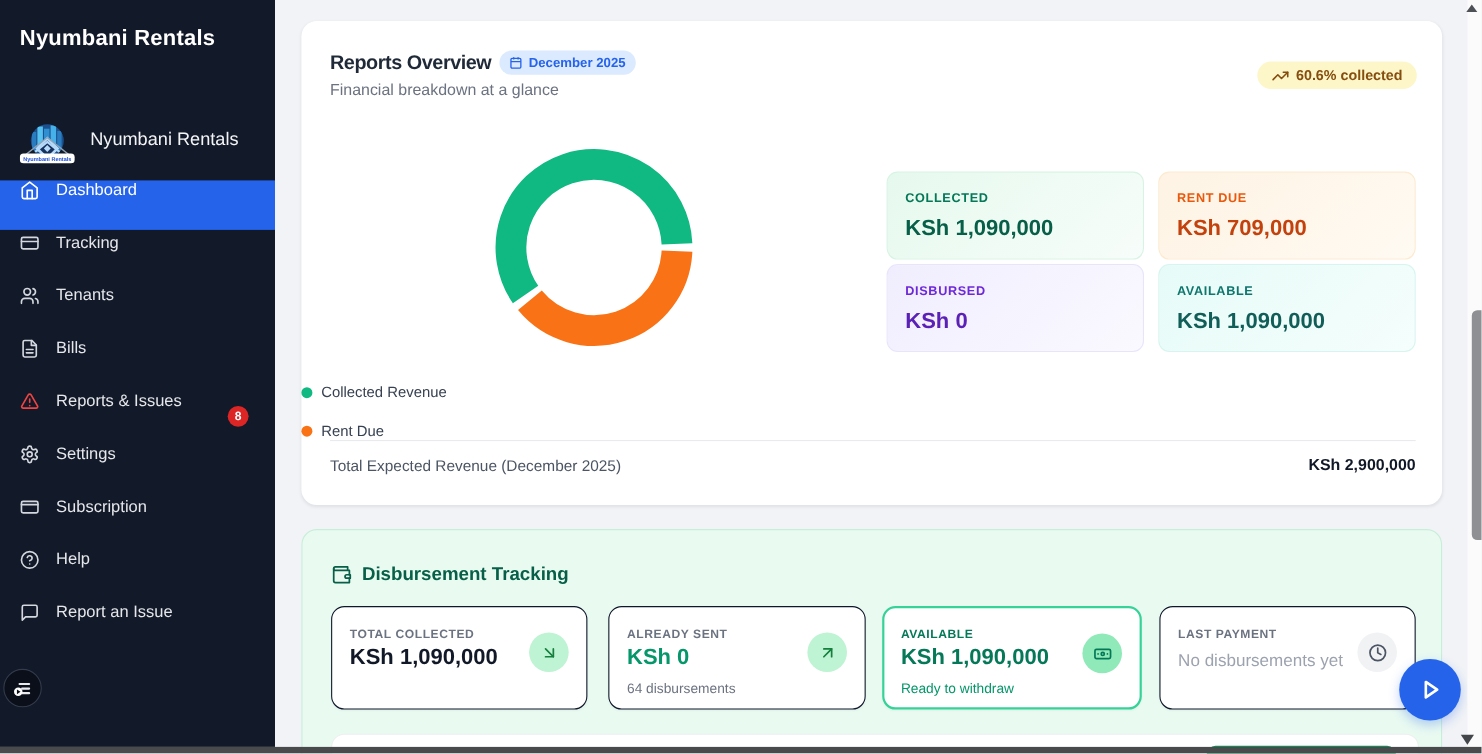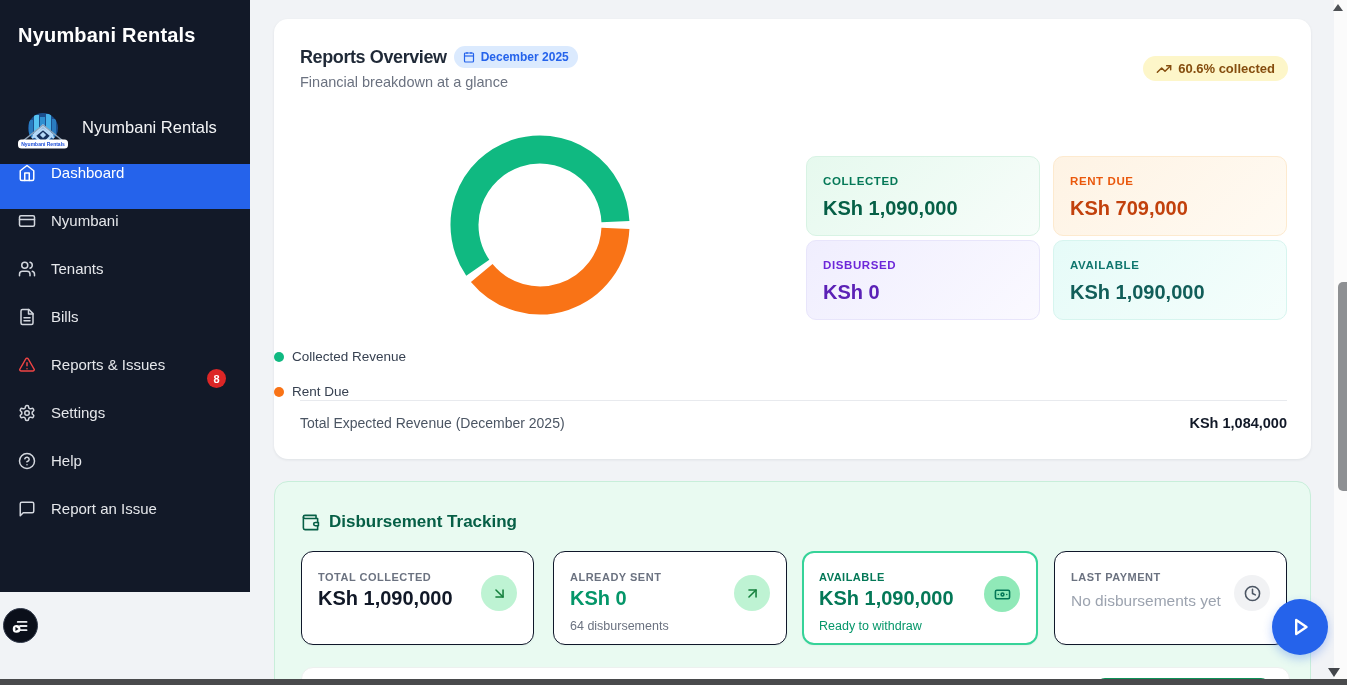--- a/index.html
+++ b/index.html
@@ -1,20 +1,20 @@
 <!DOCTYPE html>
 <html><head>
 <meta charset="utf-8">
 <style>
   * { margin:0; padding:0; box-sizing:border-box; }
   html,body { width:1347px; height:685px; overflow:hidden; }
   body { font-family:"Liberation Sans", sans-serif; background:#f1f3f6; position:relative; }
 
   
-  #sidebar { position:absolute; left:0; top:0; width:250px; height:592px; background:#121928; }
+  #sidebar { position:absolute; left:0; top:0; width:250px; height:679px; background:#121928; }
   #sb-title { position:absolute; left:18px; top:24px; color:#fff; font-size:20px; font-weight:bold; letter-spacing:.2px; }
   #logo-row { position:absolute; left:18px; top:112px; display:flex; align-items:center; }
   #logo-row .lname { color:#f3f4f6; font-size:16.5px; margin-left:14px; margin-top:-8px; }
   nav { position:absolute; left:0; top:164px; width:250px; }
   .nav-item { height:45px; margin-bottom:3px; display:flex; padding-left:18px; color:#e5e7eb; font-size:15px; position:relative; }
   .nav-item svg { width:18px; height:18px; margin-right:15px; stroke:#d3d7de; fill:none; stroke-width:2; stroke-linecap:round; stroke-linejoin:round; flex:none; }
   .nav-item span { }
   .nav-item.active { background:#2563eb; color:#fff; }
   .nav-item.active svg { stroke:#fff; }
   .nav-item .warn { stroke:#ef4444 !important; }
@@ -113,21 +113,21 @@
           <path d="m3 9 9-7 9 7v11a2 2 0 0 1-2 2H5a2 2 0 0 1-2-2z"></path>
           <path d="M9 22V12h6v10"></path>
         </svg>
       <span>Dashboard</span>
     </div>
     <div class="nav-item">
       <svg viewBox="0 0 24 24">
           <rect width="20" height="14" x="2" y="5" rx="2"></rect>
           <line x1="2" x2="22" y1="10" y2="10"></line>
         </svg>
-      <span>Nyumbani</span>
+      <span>Tracking</span>
     </div>
     <div class="nav-item">
       <svg viewBox="0 0 24 24">
           <path d="M16 21v-2a4 4 0 0 0-4-4H6a4 4 0 0 0-4 4v2"></path>
           <circle cx="9" cy="7" r="4"></circle>
           <path d="M22 21v-2a4 4 0 0 0-3-3.87"></path>
           <path d="M16 3.13a4 4 0 0 1 0 7.75"></path>
         </svg>
       <span>Tenants</span>
     </div>
@@ -148,20 +148,27 @@
         </svg>
       <span>Reports &amp; Issues</span>
       <div class="badge8">8</div>
     </div>
     <div class="nav-item">
       <svg viewBox="0 0 24 24">
           <path d="M12.22 2h-.44a2 2 0 0 0-2 2v.18a2 2 0 0 1-1 1.73l-.43.25a2 2 0 0 1-2 0l-.15-.08a2 2 0 0 0-2.73.73l-.22.38a2 2 0 0 0 .73 2.73l.15.1a2 2 0 0 1 1 1.72v.51a2 2 0 0 1-1 1.74l-.15.09a2 2 0 0 0-.73 2.73l.22.38a2 2 0 0 0 2.73.73l.15-.08a2 2 0 0 1 2 0l.43.25a2 2 0 0 1 1 1.73V20a2 2 0 0 0 2 2h.44a2 2 0 0 0 2-2v-.18a2 2 0 0 1 1-1.73l.43-.25a2 2 0 0 1 2 0l.15.08a2 2 0 0 0 2.73-.73l.22-.39a2 2 0 0 0-.73-2.73l-.15-.08a2 2 0 0 1-1-1.74v-.5a2 2 0 0 1 1-1.74l.15-.09a2 2 0 0 0 .73-2.73l-.22-.38a2 2 0 0 0-2.73-.73l-.15.08a2 2 0 0 1-2 0l-.43-.25a2 2 0 0 1-1-1.73V4a2 2 0 0 0-2-2z"></path>
           <circle cx="12" cy="12" r="3"></circle>
         </svg>
       <span>Settings</span>
+    </div>
+    <div class="nav-item">
+      <svg viewBox="0 0 24 24">
+          <rect width="20" height="14" x="2" y="5" rx="2"></rect>
+          <line x1="2" x2="22" y1="9" y2="9"></line>
+        </svg>
+      <span>Subscription</span>
     </div>
     <div class="nav-item">
       <svg viewBox="0 0 24 24">
           <circle cx="12" cy="12" r="10"></circle>
           <path d="M9.09 9a3 3 0 0 1 5.83 1c0 2-3 3-3 3"></path>
           <path d="M12 17h.01"></path>
         </svg>
       <span>Help</span>
     </div>
     <div class="nav-item">
@@ -226,21 +233,21 @@
         <div class="lb">DISBURSED</div>
         <div class="vl">KSh 0</div>
       </div>
     <div class="stat st-t">
         <div class="lb">AVAILABLE</div>
         <div class="vl">KSh 1,090,000</div>
       </div>
   </div>
   <div id="c1-div"></div>
   <div id="c1-total">Total Expected Revenue (December 2025)</div>
-  <div id="c1-totalv">KSh 1,084,000</div>
+  <div id="c1-totalv">KSh 2,900,000</div>
 </div>
 
 <div id="card2">
   <div id="c2-head">
     <svg viewBox="0 0 24 24">
         <path d="M21 12V7H5a2 2 0 0 1 0-4h14v4"></path>
         <path d="M3 5v14a2 2 0 0 0 2 2h16v-5"></path>
         <path d="M18 12a2 2 0 0 0 0 4h4v-4Z"></path>
       </svg>
     <span>Disbursement Tracking</span>

